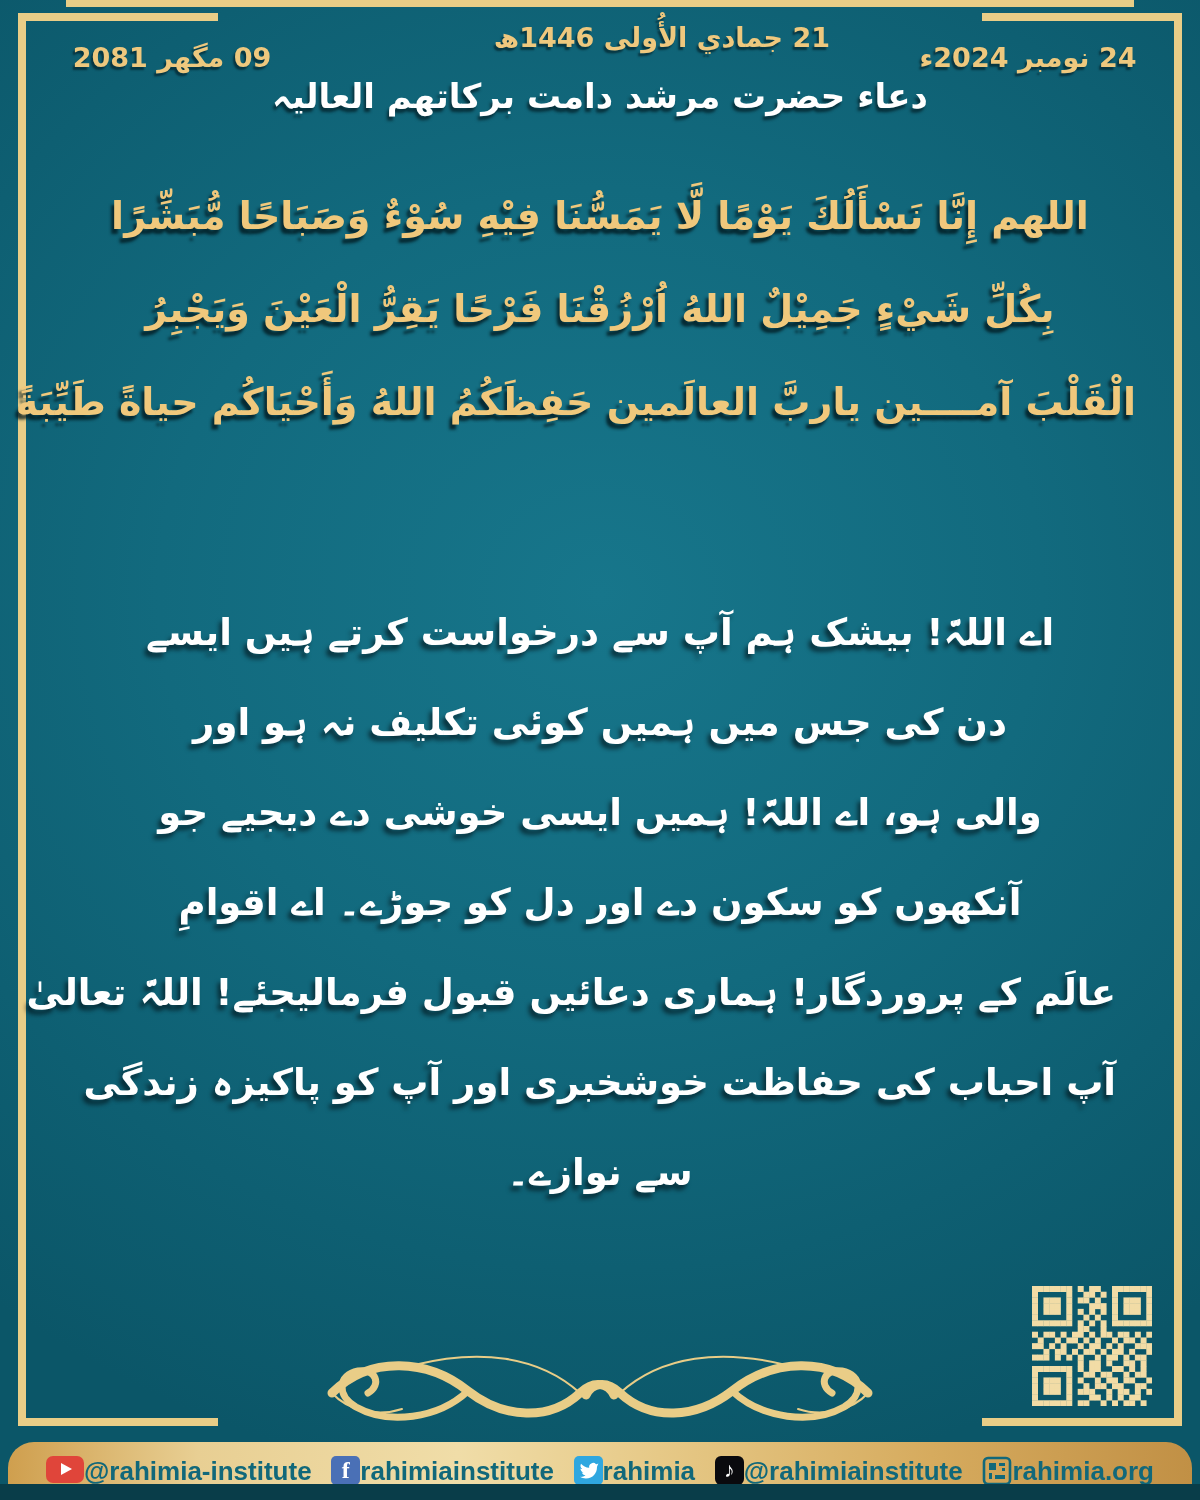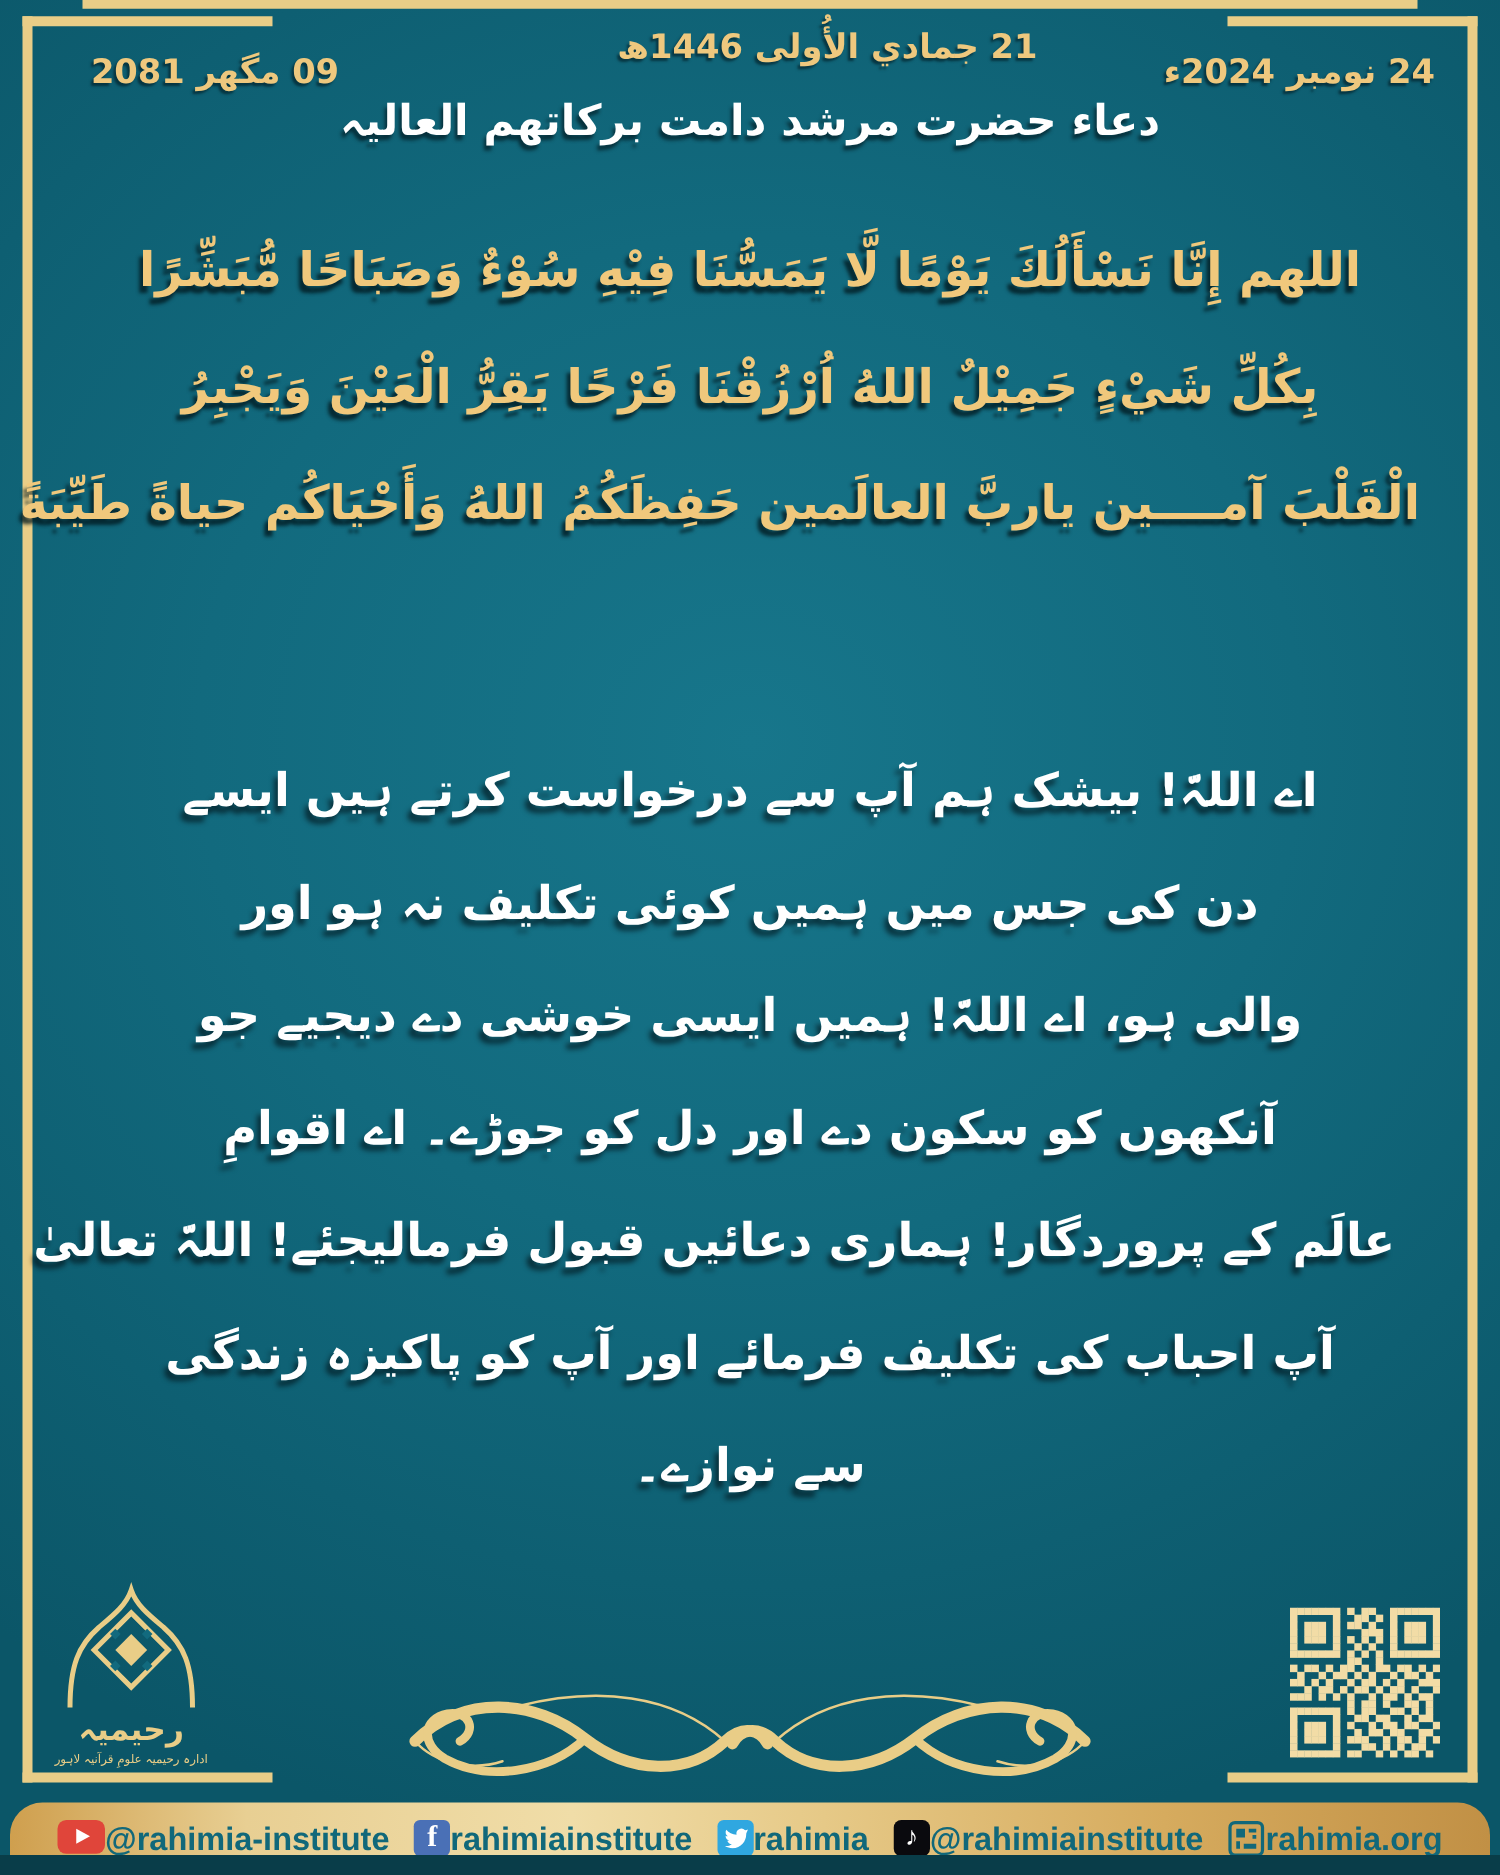--- a/index.html
+++ b/index.html
@@ -15,21 +15,21 @@
   .f-right{left:1174px;top:13px;width:8px;height:1413px;}
   .f-tl{left:18px;top:13px;width:200px;height:8px;}
   .f-tr{left:982px;top:13px;width:200px;height:8px;}
   .f-bl{left:18px;top:1418px;width:200px;height:8px;}
   .f-br{left:982px;top:1418px;width:200px;height:8px;}
   
   .date{position:absolute;direction:rtl;color:#eec87e;font-weight:bold;font-size:27px;
         text-shadow:-2px 3px 2px rgba(2,24,30,.6);white-space:nowrap;}
   .date-left{left:62px;top:42px;width:220px;text-align:center;}
   .date-center{left:0;right:0;top:22px;margin:auto;width:460px;text-align:right;}
-  .date-right{right:52px;top:42px;width:240px;text-align:right;}
+  .date-right{right:52px;top:42px;width:240px;text-align:center;}
   .title{position:absolute;left:0;right:0;top:76px;text-align:center;direction:rtl;
          color:#ffffff;font-size:34px;font-weight:bold;
          text-shadow:-2px 4px 3px rgba(2,20,26,.65);white-space:nowrap;}
   
   .arabic{position:absolute;left:64px;right:64px;top:170px;direction:rtl;text-align:center;
           color:#f0c87c;font-weight:bold;font-size:38px;line-height:93px;
           text-shadow:-3px 5px 3px rgba(3,26,32,.8);}
   .arabic .line{white-space:nowrap;}
   
   .urdu{position:absolute;left:84px;right:84px;top:588px;direction:rtl;text-align:center;
@@ -81,39 +81,24 @@
     <div class="line">بِكُلِّ شَيْءٍ جَمِيْلٌ اللهُ اُرْزُقْنَا فَرْحًا يَقِرُّ الْعَيْنَ وَيَجْبِرُ</div>
     <div class="line">الْقَلْبَ آمــــين ياربَّ العالَمين حَفِظَكُمُ اللهُ وَأَحْيَاكُم حياةً طَيِّبَةً</div>
   </div>
 
   <div class="urdu">
     <div class="line">اے اللہّ! بیشک ہم آپ سے درخواست کرتے ہیں ایسے</div>
     <div class="line">دن کی جس میں ہمیں کوئی تکلیف نہ ہو اور</div>
     <div class="line">والی ہو، اے اللہّ! ہمیں ایسی خوشی دے دیجیے جو</div>
     <div class="line">آنکھوں کو سکون دے اور دل کو جوڑے۔ اے اقوامِ</div>
     <div class="line">عالَم کے پروردگار! ہماری دعائیں قبول فرمالیجئے! اللہّ تعالیٰ</div>
-    <div class="line">آپ احباب کی تکلیف فرمائے اور آپ کو پاکیزہ زندگی</div>
+    <div class="line">آپ احباب کی حفاظت خوشخبری اور آپ کو پاکیزہ زندگی</div>
     <div class="line">سے نوازے۔</div>
   </div>
 
-  <div class="logo">
-    <svg width="138" height="156" viewBox="0 0 138 156">
-      <path d="M20,104 C20,70 27,54 43,40 C55,30 65,22 69,10 C73,22 83,30 95,40 C111,54 118,70 118,104" fill="none" stroke="#e9cd87" stroke-width="4"></path>
-      <g transform="translate(69,58) rotate(45)" fill="#e9cd87">
-        <rect x="-21" y="-21" width="42" height="42" fill="none" stroke="#e9cd87" stroke-width="4"></rect>
-        <rect x="-9" y="-9" width="18" height="18"></rect>
-        <rect x="-21" y="-3" width="6" height="6" fill="#126a7e"></rect>
-        <rect x="15" y="-3" width="6" height="6" fill="#126a7e"></rect>
-        <rect x="-3" y="-21" width="6" height="6" fill="#126a7e"></rect>
-        <rect x="-3" y="15" width="6" height="6" fill="#126a7e"></rect>
-      </g>
-      <text x="69" y="130" text-anchor="middle" font-size="25" font-weight="bold" fill="#e9cd87" font-family="DejaVu Sans, sans-serif">رحیمیہ</text>
-      <text x="69" y="148" text-anchor="middle" font-size="9.5" fill="#e9cd87" font-family="DejaVu Sans, sans-serif">ادارہ رحیمیہ علومِ قرآنیہ لاہور</text>
-    </svg>
-  </div>
 
   <div class="qr">
     <svg id="qr-svg" width="120" height="120" viewBox="0 0 120 120">
         <rect x="0.00" y="0.00" width="6" height="6" fill="#f2dca6"></rect>
         <rect x="5.71" y="0.00" width="6" height="6" fill="#f2dca6"></rect>
         <rect x="11.43" y="0.00" width="6" height="6" fill="#f2dca6"></rect>
         <rect x="17.14" y="0.00" width="6" height="6" fill="#f2dca6"></rect>
         <rect x="22.86" y="0.00" width="6" height="6" fill="#f2dca6"></rect>
         <rect x="28.57" y="0.00" width="6" height="6" fill="#f2dca6"></rect>
         <rect x="34.29" y="0.00" width="6" height="6" fill="#f2dca6"></rect>

